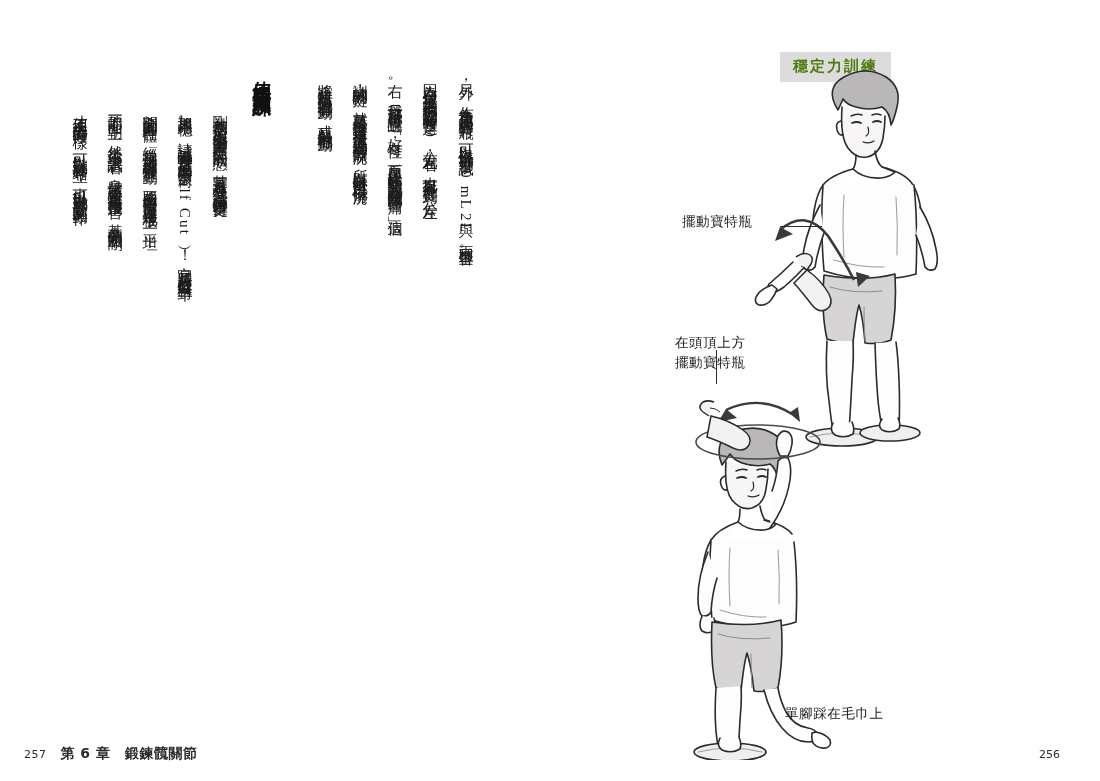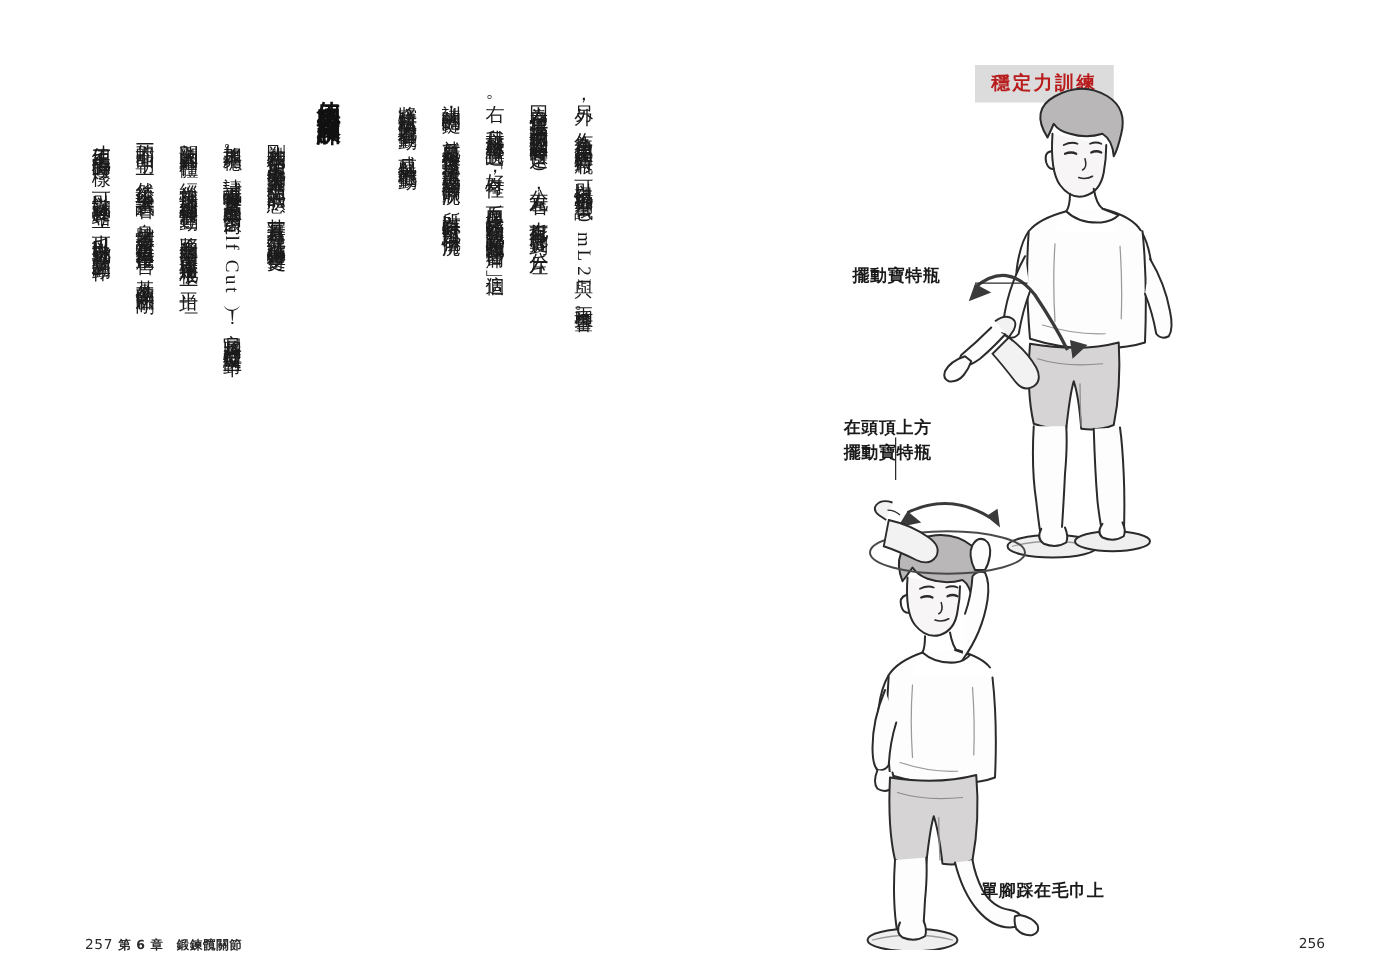--- a/index.html
+++ b/index.html
@@ -53,54 +53,53 @@
     left: 620px;
     top: 30px;
     width: 470px;
     height: 700px;
   }
   .section-tag {
     position: absolute;
     left: 160px;
     top: 22px;
     background: #dcdcdc;
-    color: #b91c1c;
+    color: #4d7c0f;
     font-family: Liberation Serif, serif;
     font-weight: bold;
     font-size: 15px;
     letter-spacing: 2px;
     padding: 5px 13px 6px 13px;
   }
   .callout {
     position: absolute;
     font-family: "DejaVu Sans", "Liberation Sans", sans-serif;
-    font-weight: bold;
+    font-weight: normal;
     font-size: 13.5px;
     line-height: 1.45;
     letter-spacing: 0.6px;
     color: #1a1a1a;
     white-space: pre-line;
   }
 
   
   .footer-left {
     position: absolute;
     left: 24px;
     bottom: 18px;
     font-family: "DejaVu Sans", "Liberation Sans", sans-serif;
     font-size: 10px;
     color: #2b2b2b;
     letter-spacing: 0.5px;
     display: flex;
-    gap: 4px;
+    gap: 14px;
     align-items: baseline;
-    margin-left: 44px;
   }
   .footer-left .pgnum { font-size: 11px; }
-  .footer-left .chap { font-size: 10px; font-weight: bold; }
+  .footer-left .chap { font-size: 14px; font-weight: bold; }
   .footer-right {
     position: absolute;
     right: 40px;
     bottom: 20px;
     font-family: "DejaVu Sans", "Liberation Sans", sans-serif;
     font-size: 11px;
     color: #2b2b2b;
   }
 
   svg { display: block; }

